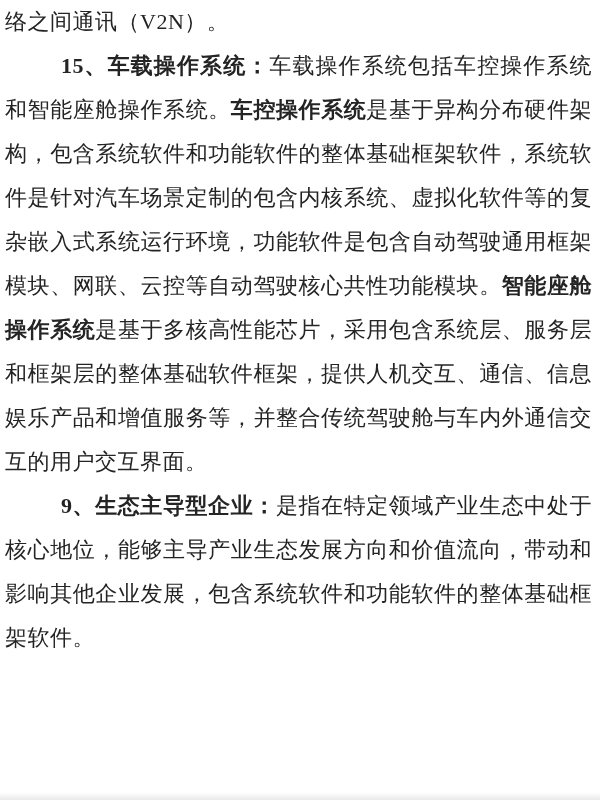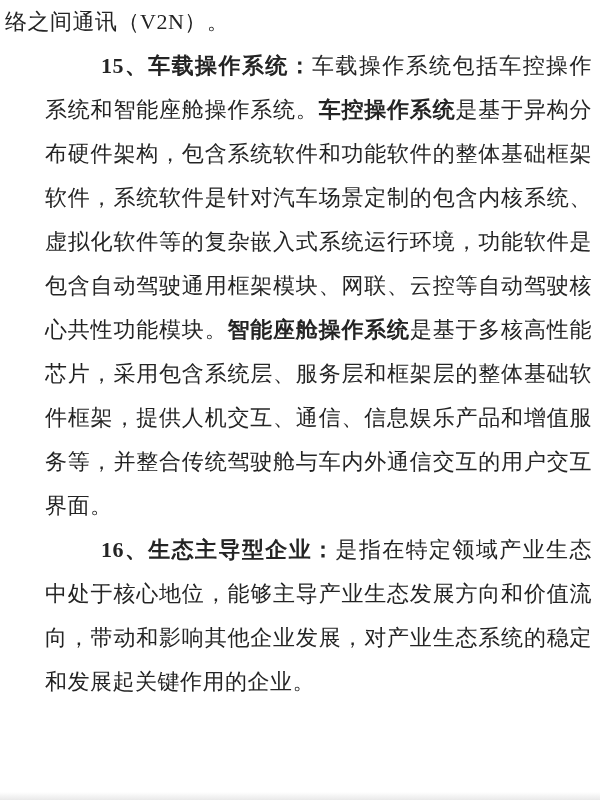--- a/index.html
+++ b/index.html
@@ -26,21 +26,20 @@
     text-align: justify;
     text-justify: inter-ideograph;
     letter-spacing: 0.5px;
   }
   .page p {
     margin: 0;
     padding: 0;
   }
   .page p.indent {
     text-indent: 56px;
-    margin-left: 40px;
   }
   .run-bold {
     font-weight: bold;
   }
   .bottom-strip {
     position: absolute;
     left: 0;
     bottom: 0;
     width: 600px;
     height: 8px;
@@ -48,16 +47,16 @@
     pointer-events: none;
   }
 </style>
 </head>
 <body>
 
 <div class="page">
   <div id="document-body">
       <p><span>络之间通讯（V2N）。</span></p>
       <p class="indent"><span class="run-bold">15、车载操作系统：</span><span>车载操作系统包括车控操作系统和智能座舱操作系统。</span><span class="run-bold">车控操作系统</span><span>是基于异构分布硬件架构，包含系统软件和功能软件的整体基础框架软件，系统软件是针对汽车场景定制的包含内核系统、虚拟化软件等的复杂嵌入式系统运行环境，功能软件是包含自动驾驶通用框架模块、网联、云控等自动驾驶核心共性功能模块。</span><span class="run-bold">智能座舱操作系统</span><span>是基于多核高性能芯片，采用包含系统层、服务层和框架层的整体基础软件框架，提供人机交互、通信、信息娱乐产品和增值服务等，并整合传统驾驶舱与车内外通信交互的用户交互界面。</span></p>
-      <p class="indent"><span class="run-bold">16、生态主导型企业：</span><span>是指在特定领域产业生态中处于核心地位，能够主导产业生态发展方向和价值流向，带动和影响其他企业发展，对产业生态系统的稳定和发展起关键作用的企业。</span></p>
+      <p class="indent"><span class="run-bold">9、生态主导型企业：</span><span>是指在特定领域产业生态中处于核心地位，能够主导产业生态发展方向和价值流向，带动和影响其他企业发展，包含系统软件和功能软件的整体基础框架软件。</span></p>
     </div>
 </div>
 <div class="bottom-strip"></div>
 
 </body></html>

